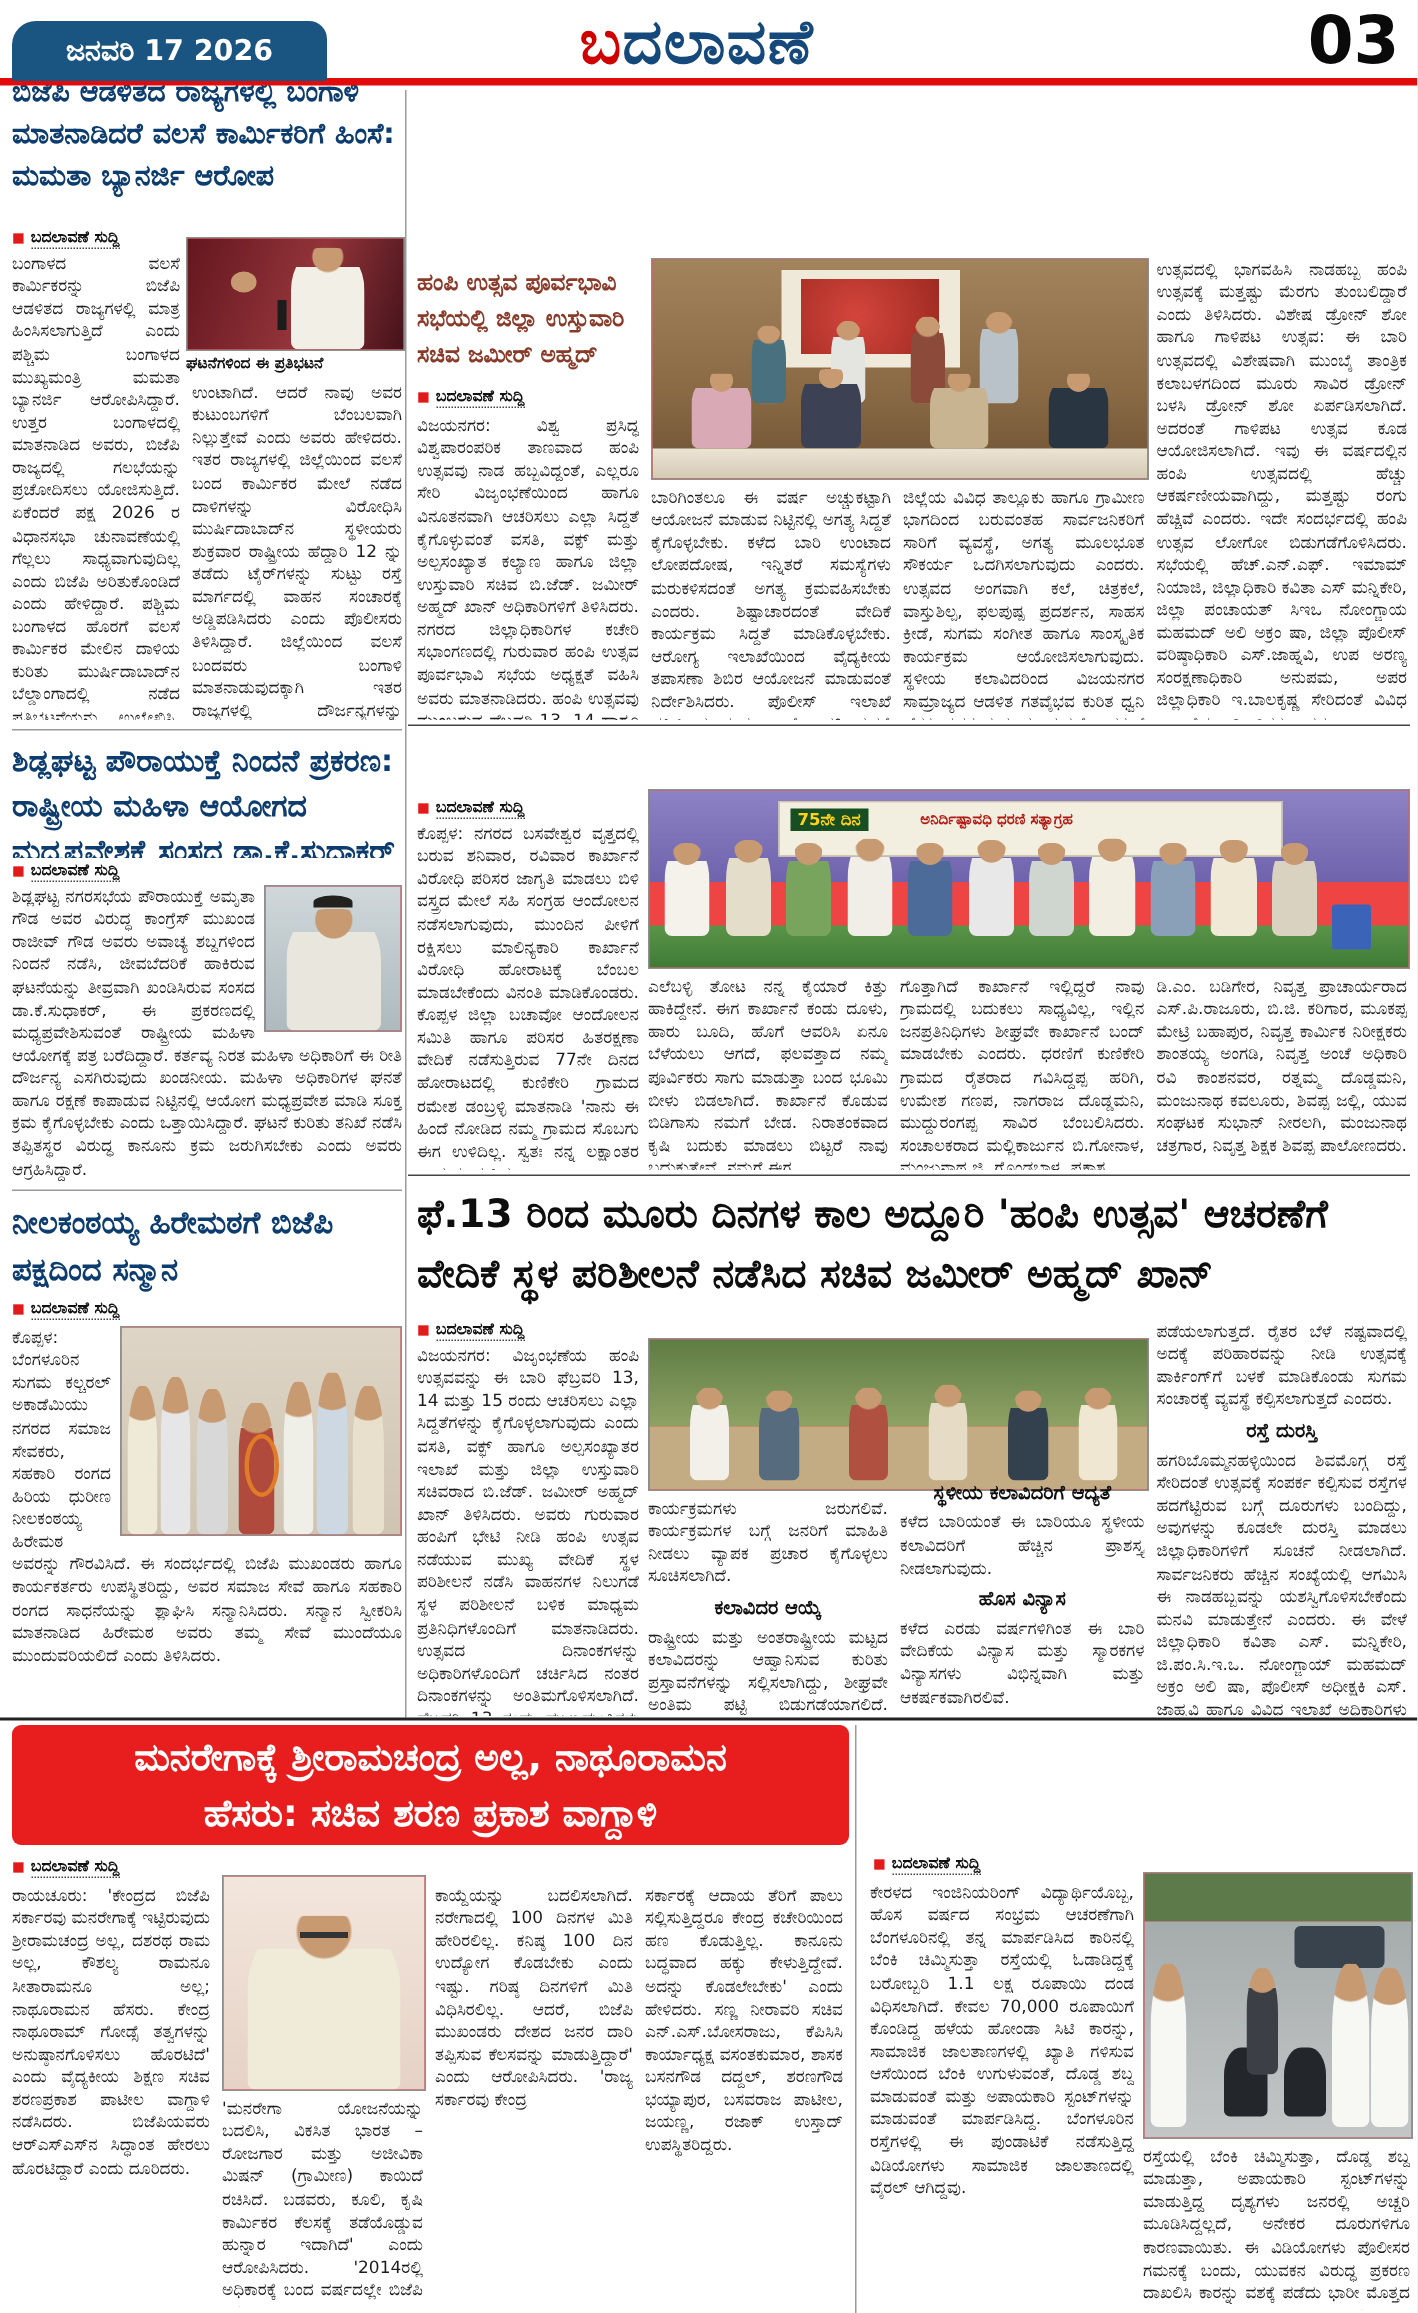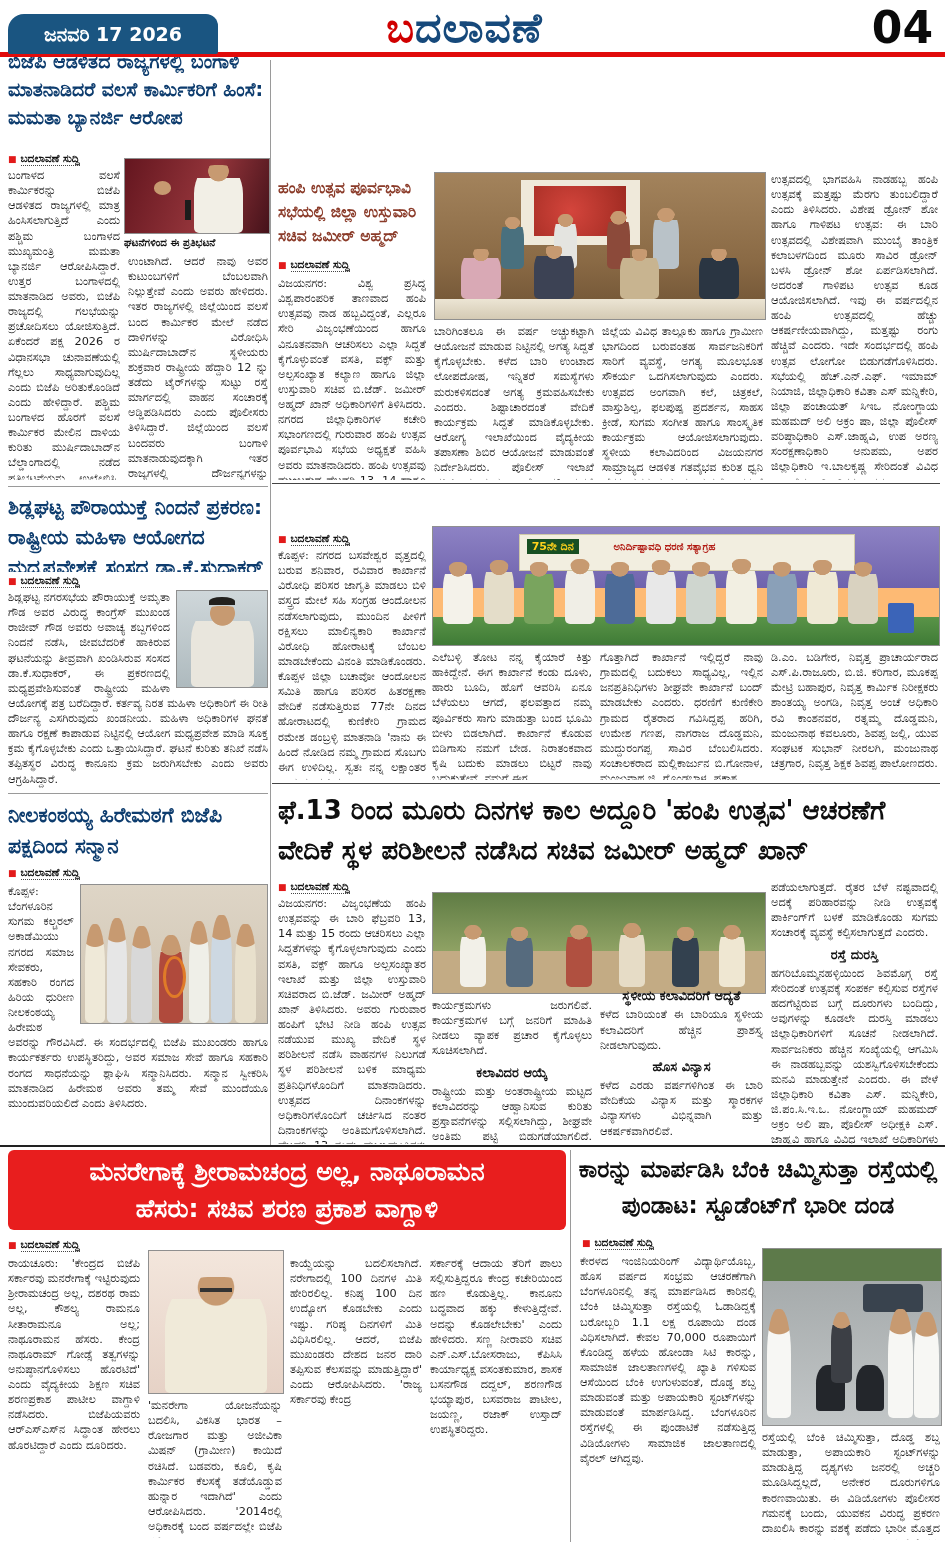--- a/index.html
+++ b/index.html
@@ -22,41 +22,41 @@
   .masthead .m2{color:#16497b}
   .pagenum{position:absolute;font-weight:bold;font-size:44px;color:#0a0a0a;z-index:2}
   .redline{position:absolute;background:#e10b0b;z-index:1}
   .banner{position:absolute;background:#1d574c;color:#fff;font-weight:bold;text-align:center;
           display:flex;flex-direction:column;justify-content:center;gap:8px;
           clip-path:polygon(20px 0,calc(100% - 20px) 0,100% 20px,100% calc(100% - 20px),calc(100% - 20px) 100%,20px 100%,0 calc(100% - 20px),0 20px)}
   .banner div{font-size:31px;line-height:1.25}
   .redbox{position:absolute;background:#e81e1e;color:#fff;font-weight:bold;text-align:center;border-radius:6px;
           display:flex;flex-direction:column;justify-content:center;gap:6px}
   .redbox div{font-size:25px;line-height:1.25}
-  .photo{position:absolute;overflow:hidden;border:1px solid #8f8f8f;background:#fdba74}
+  .photo{position:absolute;overflow:hidden;border:1px solid #8f8f8f;background:#ef4444}
   .photo .sh{position:absolute}
   .fig{position:absolute;border-radius:42% 42% 5px 5px;
        background:radial-gradient(circle at 50% 9%,#c79a71 0 15%,rgba(0,0,0,0) 16%),
                   linear-gradient(to bottom,rgba(0,0,0,0) 0 19%,var(--c,#666) 19%)}
   .caption{position:absolute;font-size:10.3px;font-weight:bold;color:#101010;overflow:hidden}
   .inner-sub{font-weight:bold;text-align:center;font-size:13px;color:#101010;padding:5px 0 3px}
 </style>
 </head>
 <body>
 
 <div class="page">
 
   <div class="redline" style="left:0;top:52px;width:945px;height:5px"></div>
   <div class="datebox" style="left:8px;top:14px;width:210px;height:40px">
     <span>ಜನವರಿ 17 2026</span>
   </div>
   <div class="masthead" style="left:0;right:16px;top:4px">
     <span class="m1">ಬ</span><span class="m2">ದಲಾವಣೆ</span>
   </div>
-  <div class="pagenum" style="right:12px;top:2px">04</div>
+  <div class="pagenum" style="right:12px;top:2px">03</div>
 
   <div class="rule" style="left:270px;top:60px;width:1px;height:1085px"></div>
   <div class="rule" style="left:272px;top:483px;width:668px;height:1px;background:#444"></div>
   <div class="rule" style="left:272px;top:783px;width:668px;height:1px;background:#444"></div>
   <div class="rule" style="left:8px;top:486px;width:260px;height:1px"></div>
   <div class="rule" style="left:8px;top:793px;width:260px;height:1px"></div>
   <div class="rule" style="left:0;top:1145px;width:945px;height:2px;background:#222"></div>
   <div class="rule" style="left:570px;top:1150px;width:1px;height:392px"></div>
 
   <div class="hl navy" style="left:8px;top:48px;width:260px;height:86px;font-size:19px;line-height:1.47">ಬಿಜೆಪಿ ಆಡಳಿತದ ರಾಜ್ಯಗಳಲ್ಲಿ ಬಂಗಾಳಿ ಮಾತನಾಡಿದರೆ ವಲಸೆ ಕಾರ್ಮಿಕರಿಗೆ ಹಿಂಸೆ: ಮಮತಾ ಬ್ಯಾನರ್ಜಿ ಆರೋಪ</div>
@@ -190,24 +190,20 @@
   <div class="col" style="left:8px;top:1256px;width:132px;height:282px">ರಾಯಚೂರು: 'ಕೇಂದ್ರದ ಬಿಜೆಪಿ ಸರ್ಕಾರವು ಮನರೇಗಾಕ್ಕೆ ಇಟ್ಟಿರುವುದು ಶ್ರೀರಾಮಚಂದ್ರ ಅಲ್ಲ, ದಶರಥ ರಾಮ ಅಲ್ಲ, ಕೌಶಲ್ಯ ರಾಮನೂ ಸೀತಾರಾಮನೂ ಅಲ್ಲ; ನಾಥೂರಾಮನ ಹೆಸರು. ಕೇಂದ್ರ ನಾಥೂರಾಮ್ ಗೋಡ್ಸೆ ತತ್ವಗಳನ್ನು ಅನುಷ್ಠಾನಗೊಳಿಸಲು ಹೊರಟಿದೆ' ಎಂದು ವೈದ್ಯಕೀಯ ಶಿಕ್ಷಣ ಸಚಿವ ಶರಣಪ್ರಕಾಶ ಪಾಟೀಲ ವಾಗ್ದಾಳಿ ನಡೆಸಿದರು. ಬಿಜೆಪಿಯವರು ಆರ್‌ಎಸ್‌ಎಸ್‌ನ ಸಿದ್ಧಾಂತ ಹೇರಲು ಹೊರಟಿದ್ದಾರೆ ಎಂದು ದೂರಿದರು.</div>
   <div class="photo" style="left:148px;top:1250px;width:134px;height:142px">
     <div class="sh" style="inset:0;background:linear-gradient(#f3e6dc,#e6d2c6)"></div>
     <div class="fig" style="--c:#f0ead9;left:12%;bottom:0;width:76%;height:82%"></div>
     <div class="sh" style="left:38%;top:26%;width:24%;height:3%;background:#333"></div>
   </div>
   <div class="col" style="left:148px;top:1398px;width:134px;height:140px">'ಮನರೇಗಾ ಯೋಜನೆಯನ್ನು ಬದಲಿಸಿ, ವಿಕಸಿತ ಭಾರತ – ರೋಜಗಾರ ಮತ್ತು ಅಜೀವಿಕಾ ಮಿಷನ್ (ಗ್ರಾಮೀಣ) ಕಾಯಿದೆ ರಚಿಸಿದೆ. ಬಡವರು, ಕೂಲಿ, ಕೃಷಿ ಕಾರ್ಮಿಕರ ಕೆಲಸಕ್ಕೆ ತಡೆಯೊಡ್ಡುವ ಹುನ್ನಾರ ಇದಾಗಿದೆ' ಎಂದು ಆರೋಪಿಸಿದರು. '2014ರಲ್ಲಿ ಅಧಿಕಾರಕ್ಕೆ ಬಂದ ವರ್ಷದಲ್ಲೇ ಬಿಜೆಪಿ ನರೇಗಾ</div>
   <div class="col" style="left:290px;top:1256px;width:132px;height:284px">ಕಾಯ್ದೆಯನ್ನು ಬದಲಿಸಲಾಗಿದೆ. ನರೇಗಾದಲ್ಲಿ 100 ದಿನಗಳ ಮಿತಿ ಹೇರಿರಲಿಲ್ಲ. ಕನಿಷ್ಠ 100 ದಿನ ಉದ್ಯೋಗ ಕೊಡಬೇಕು ಎಂದು ಇಷ್ಟು. ಗರಿಷ್ಠ ದಿನಗಳಿಗೆ ಮಿತಿ ವಿಧಿಸಿರಲಿಲ್ಲ. ಆದರೆ, ಬಿಜೆಪಿ ಮುಖಂಡರು ದೇಶದ ಜನರ ದಾರಿ ತಪ್ಪಿಸುವ ಕೆಲಸವನ್ನು ಮಾಡುತ್ತಿದ್ದಾರೆ' ಎಂದು ಆರೋಪಿಸಿದರು. 'ರಾಜ್ಯ ಸರ್ಕಾರವು ಕೇಂದ್ರ</div>
   <div class="col" style="left:430px;top:1256px;width:132px;height:284px">ಸರ್ಕಾರಕ್ಕೆ ಆದಾಯ ತೆರಿಗೆ ಪಾಲು ಸಲ್ಲಿಸುತ್ತಿದ್ದರೂ ಕೇಂದ್ರ ಕಚೇರಿಯಿಂದ ಹಣ ಕೊಡುತ್ತಿಲ್ಲ. ಕಾನೂನು ಬದ್ಧವಾದ ಹಕ್ಕು ಕೇಳುತ್ತಿದ್ದೇವೆ. ಅದನ್ನು ಕೊಡಲೇಬೇಕು' ಎಂದು ಹೇಳಿದರು. ಸಣ್ಣ ನೀರಾವರಿ ಸಚಿವ ಎನ್.ಎಸ್.ಬೋಸರಾಜು, ಕೆಪಿಸಿಸಿ ಕಾರ್ಯಾಧ್ಯಕ್ಷ ವಸಂತಕುಮಾರ, ಶಾಸಕ ಬಸನಗೌಡ ದದ್ದಲ್, ಶರಣಗೌಡ ಭಯ್ಯಾಪುರ, ಬಸವರಾಜ ಪಾಟೀಲ, ಜಯಣ್ಣ, ರಜಾಕ್ ಉಸ್ತಾದ್ ಉಪಸ್ಥಿತರಿದ್ದರು.</div>
 
-  <div class="hl blackh center" style="left:578px;top:1152px;width:360px;height:78px;font-size:23px;line-height:1.55">
-    <div>ಕಾರನ್ನು ಮಾರ್ಪಡಿಸಿ ಬೆಂಕಿ ಚಿಮ್ಮಿಸುತ್ತಾ ರಸ್ತೆಯಲ್ಲಿ</div>
-    <div>ಪುಂಡಾಟ: ಸ್ಟೂಡೆಂಟ್‌ಗೆ ಭಾರೀ ದಂಡ</div>
-  </div>
   <div class="byline" style="left:582px;top:1236px"><span class="sq">■</span><span class="bl">ಬದಲಾವಣೆ ಸುದ್ದಿ</span></div>
   <div class="col" style="left:580px;top:1254px;width:176px;height:286px">ಕೇರಳದ ಇಂಜಿನಿಯರಿಂಗ್ ವಿದ್ಯಾರ್ಥಿಯೊಬ್ಬ, ಹೊಸ ವರ್ಷದ ಸಂಭ್ರಮ ಆಚರಣೆಗಾಗಿ ಬೆಂಗಳೂರಿನಲ್ಲಿ ತನ್ನ ಮಾರ್ಪಡಿಸಿದ ಕಾರಿನಲ್ಲಿ ಬೆಂಕಿ ಚಿಮ್ಮಿಸುತ್ತಾ ರಸ್ತೆಯಲ್ಲಿ ಓಡಾಡಿದ್ದಕ್ಕೆ ಬರೋಬ್ಬರಿ 1.1 ಲಕ್ಷ ರೂಪಾಯಿ ದಂಡ ವಿಧಿಸಲಾಗಿದೆ. ಕೇವಲ 70,000 ರೂಪಾಯಿಗೆ ಕೊಂಡಿದ್ದ ಹಳೆಯ ಹೋಂಡಾ ಸಿಟಿ ಕಾರನ್ನು, ಸಾಮಾಜಿಕ ಜಾಲತಾಣಗಳಲ್ಲಿ ಖ್ಯಾತಿ ಗಳಿಸುವ ಆಸೆಯಿಂದ ಬೆಂಕಿ ಉಗುಳುವಂತೆ, ದೊಡ್ಡ ಶಬ್ದ ಮಾಡುವಂತೆ ಮತ್ತು ಅಪಾಯಕಾರಿ ಸ್ಟಂಟ್‌ಗಳನ್ನು ಮಾಡುವಂತೆ ಮಾರ್ಪಡಿಸಿದ್ದ. ಬೆಂಗಳೂರಿನ ರಸ್ತೆಗಳಲ್ಲಿ ಈ ಪುಂಡಾಟಿಕೆ ನಡೆಸುತ್ತಿದ್ದ ವಿಡಿಯೋಗಳು ಸಾಮಾಜಿಕ ಜಾಲತಾಣದಲ್ಲಿ ವೈರಲ್ ಆಗಿದ್ದವು.</div>
   <div class="photo" style="left:762px;top:1248px;width:178px;height:176px">
     <div class="sh" style="left:0;top:0;width:100%;height:18%;background:#5d7a4a"></div>
     <div class="sh" style="left:0;top:18%;width:100%;height:82%;background:linear-gradient(#a6abac,#c2c6c7)"></div>
     <div class="sh" style="left:56%;top:20%;width:34%;height:16%;background:#39434e;border-radius:4px"></div>
     <div class="sh" style="left:30%;bottom:8%;width:16%;height:26%;background:#23262b;border-radius:40% 40% 4px 4px"></div>
     <div class="sh" style="left:52%;bottom:8%;width:16%;height:26%;background:#23262b;border-radius:40% 40% 4px 4px"></div>
     <div class="fig" style="--c:#3c3f45;left:38%;bottom:24%;width:12%;height:40%"></div>
     <div class="fig" style="--c:#f7f7f4;left:2%;bottom:4%;width:14%;height:62%"></div>

